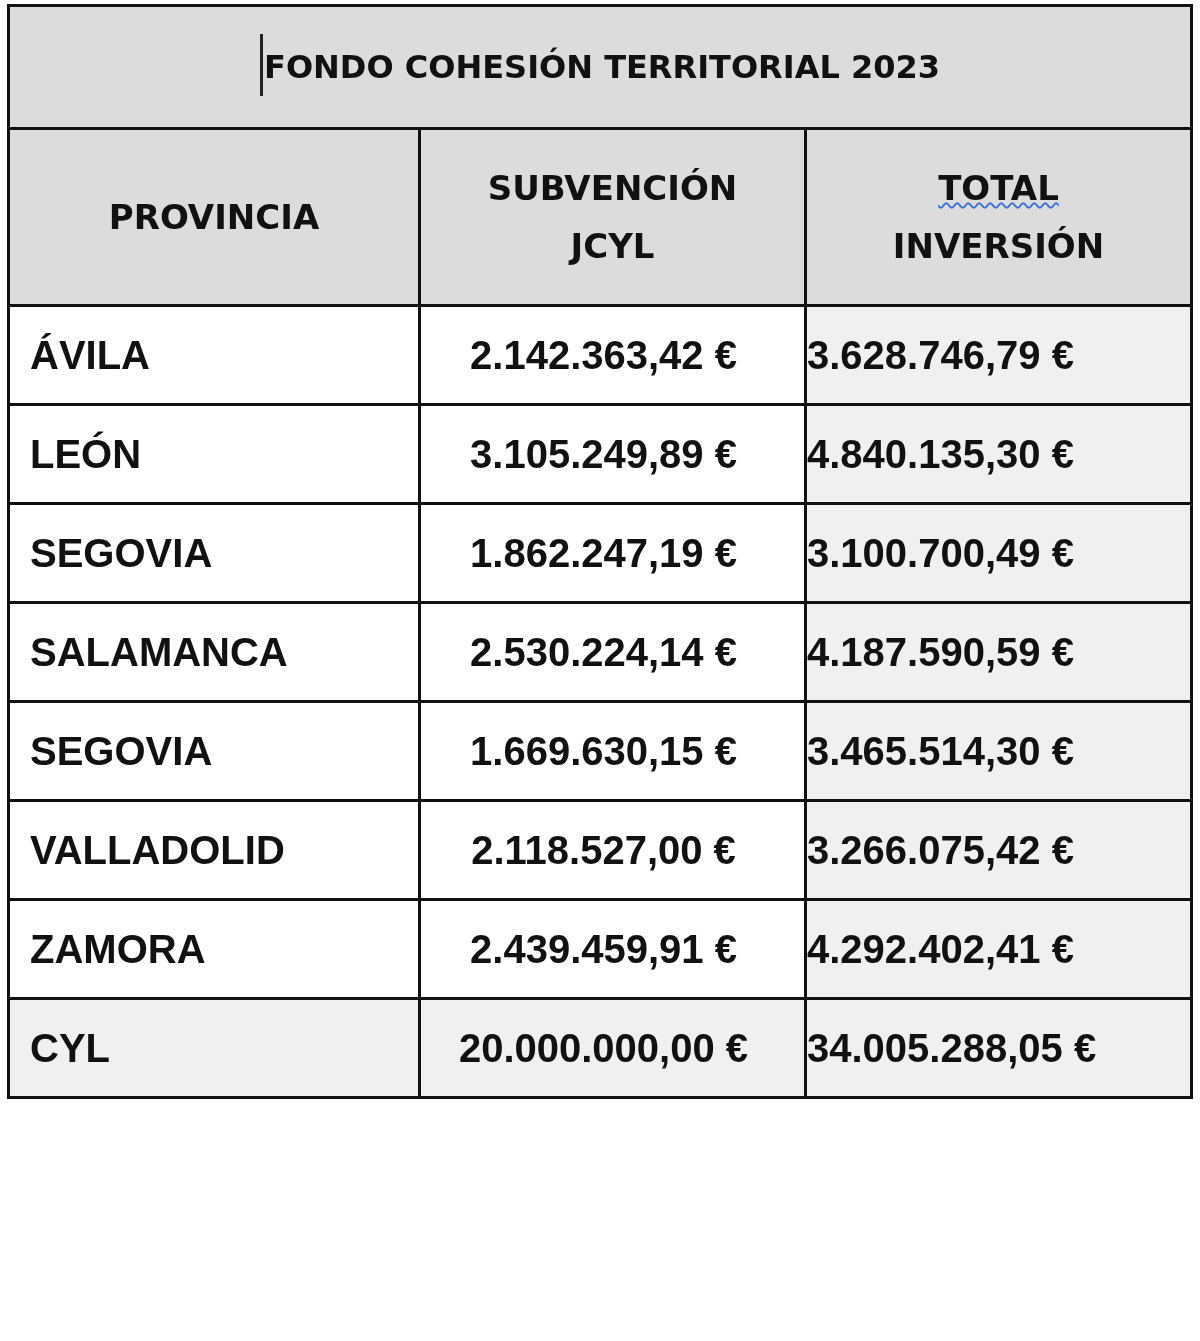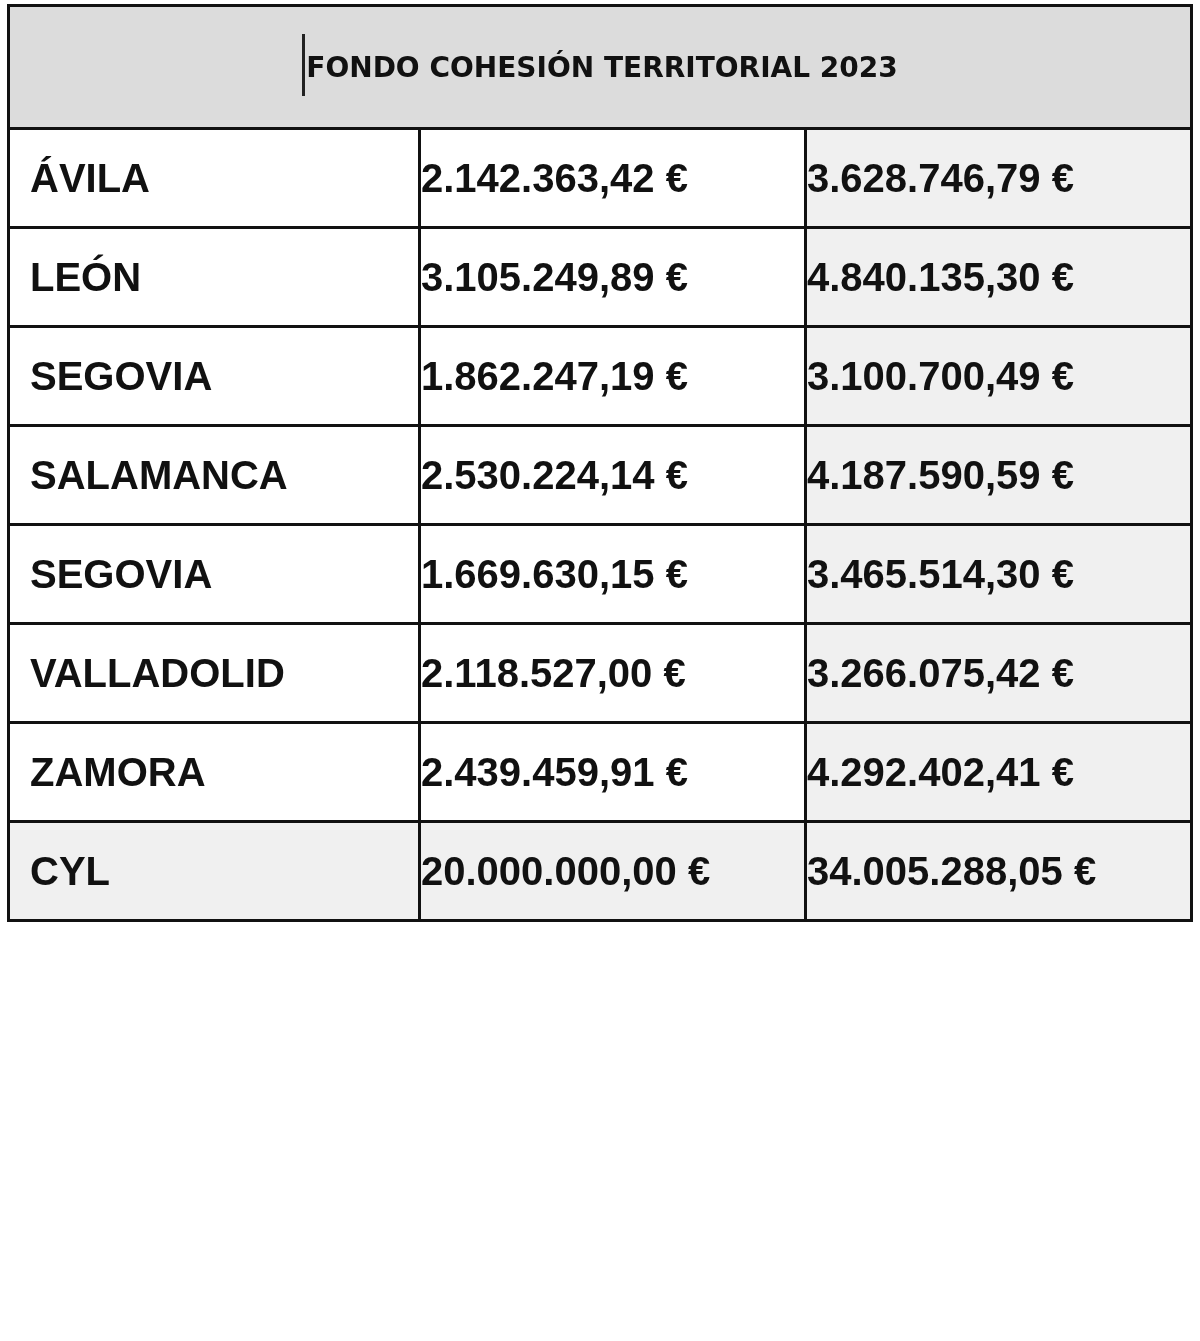--- a/index.html
+++ b/index.html
@@ -29,21 +29,21 @@
     col.c1 { width: 411px; }
     col.c2 { width: 386px; }
     col.c3 { width: 386px; }
 
     .title-cell {
       background: #dcdcdc;
       height: 120px;
       text-align: center;
       font-family: "DejaVu Sans", sans-serif;
       font-weight: bold;
-      font-size: 28px;
+      font-size: 32px;
       letter-spacing: 0px;
       position: relative;
     }
     .title-cell .caret {
       display: inline-block;
       width: 3px;
       height: 62px;
       background: #222;
       vertical-align: middle;
       margin-right: 1px;
@@ -78,21 +78,21 @@
       font-size: 40px;
       vertical-align: middle;
     }
     td.prov {
       background: #ffffff;
       text-align: left;
       padding-left: 20px !important;
     }
     td.sub {
       background: #ffffff;
-      text-align: left;
+      text-align: center;
       padding-right: 18px !important;
     }
     td.tot {
       background: #f0f0f0;
       text-align: left;
       padding-right: 18px !important;
     }
     tr.total-row td.prov,
     tr.total-row td.sub,
     tr.total-row td.tot {
@@ -106,20 +106,33 @@
   <table class="fund">
     <colgroup>
       <col class="c1">
         <col class="c2">
         <col class="c3">
     </colgroup>
     <tbody>
         <tr>
       <td class="title-cell" colspan="3">
         <span class="caret"></span><span class="title-text">FONDO COHESIÓN TERRITORIAL 2023</span>
+      </td>
+    </tr>
+    <tr>
+      <td class="head-cell">
+        <span class="line">PROVINCIA</span>
+      </td>
+      <td class="head-cell">
+        <span class="line">SUBVENCIÓN</span>
+        <span class="line">JCYL</span>
+      </td>
+      <td class="head-cell">
+        <span class="line"><span class="spell">TOTAL</span></span>
+        <span class="line">INVERSIÓN</span>
       </td>
     </tr>
 
     <tr class="data-row">
       <td class="prov">ÁVILA</td>
       <td class="sub">2.142.363,42 €</td>
       <td class="tot">3.628.746,79 €</td>
     </tr>
     <tr class="data-row">
       <td class="prov">LEÓN</td>

